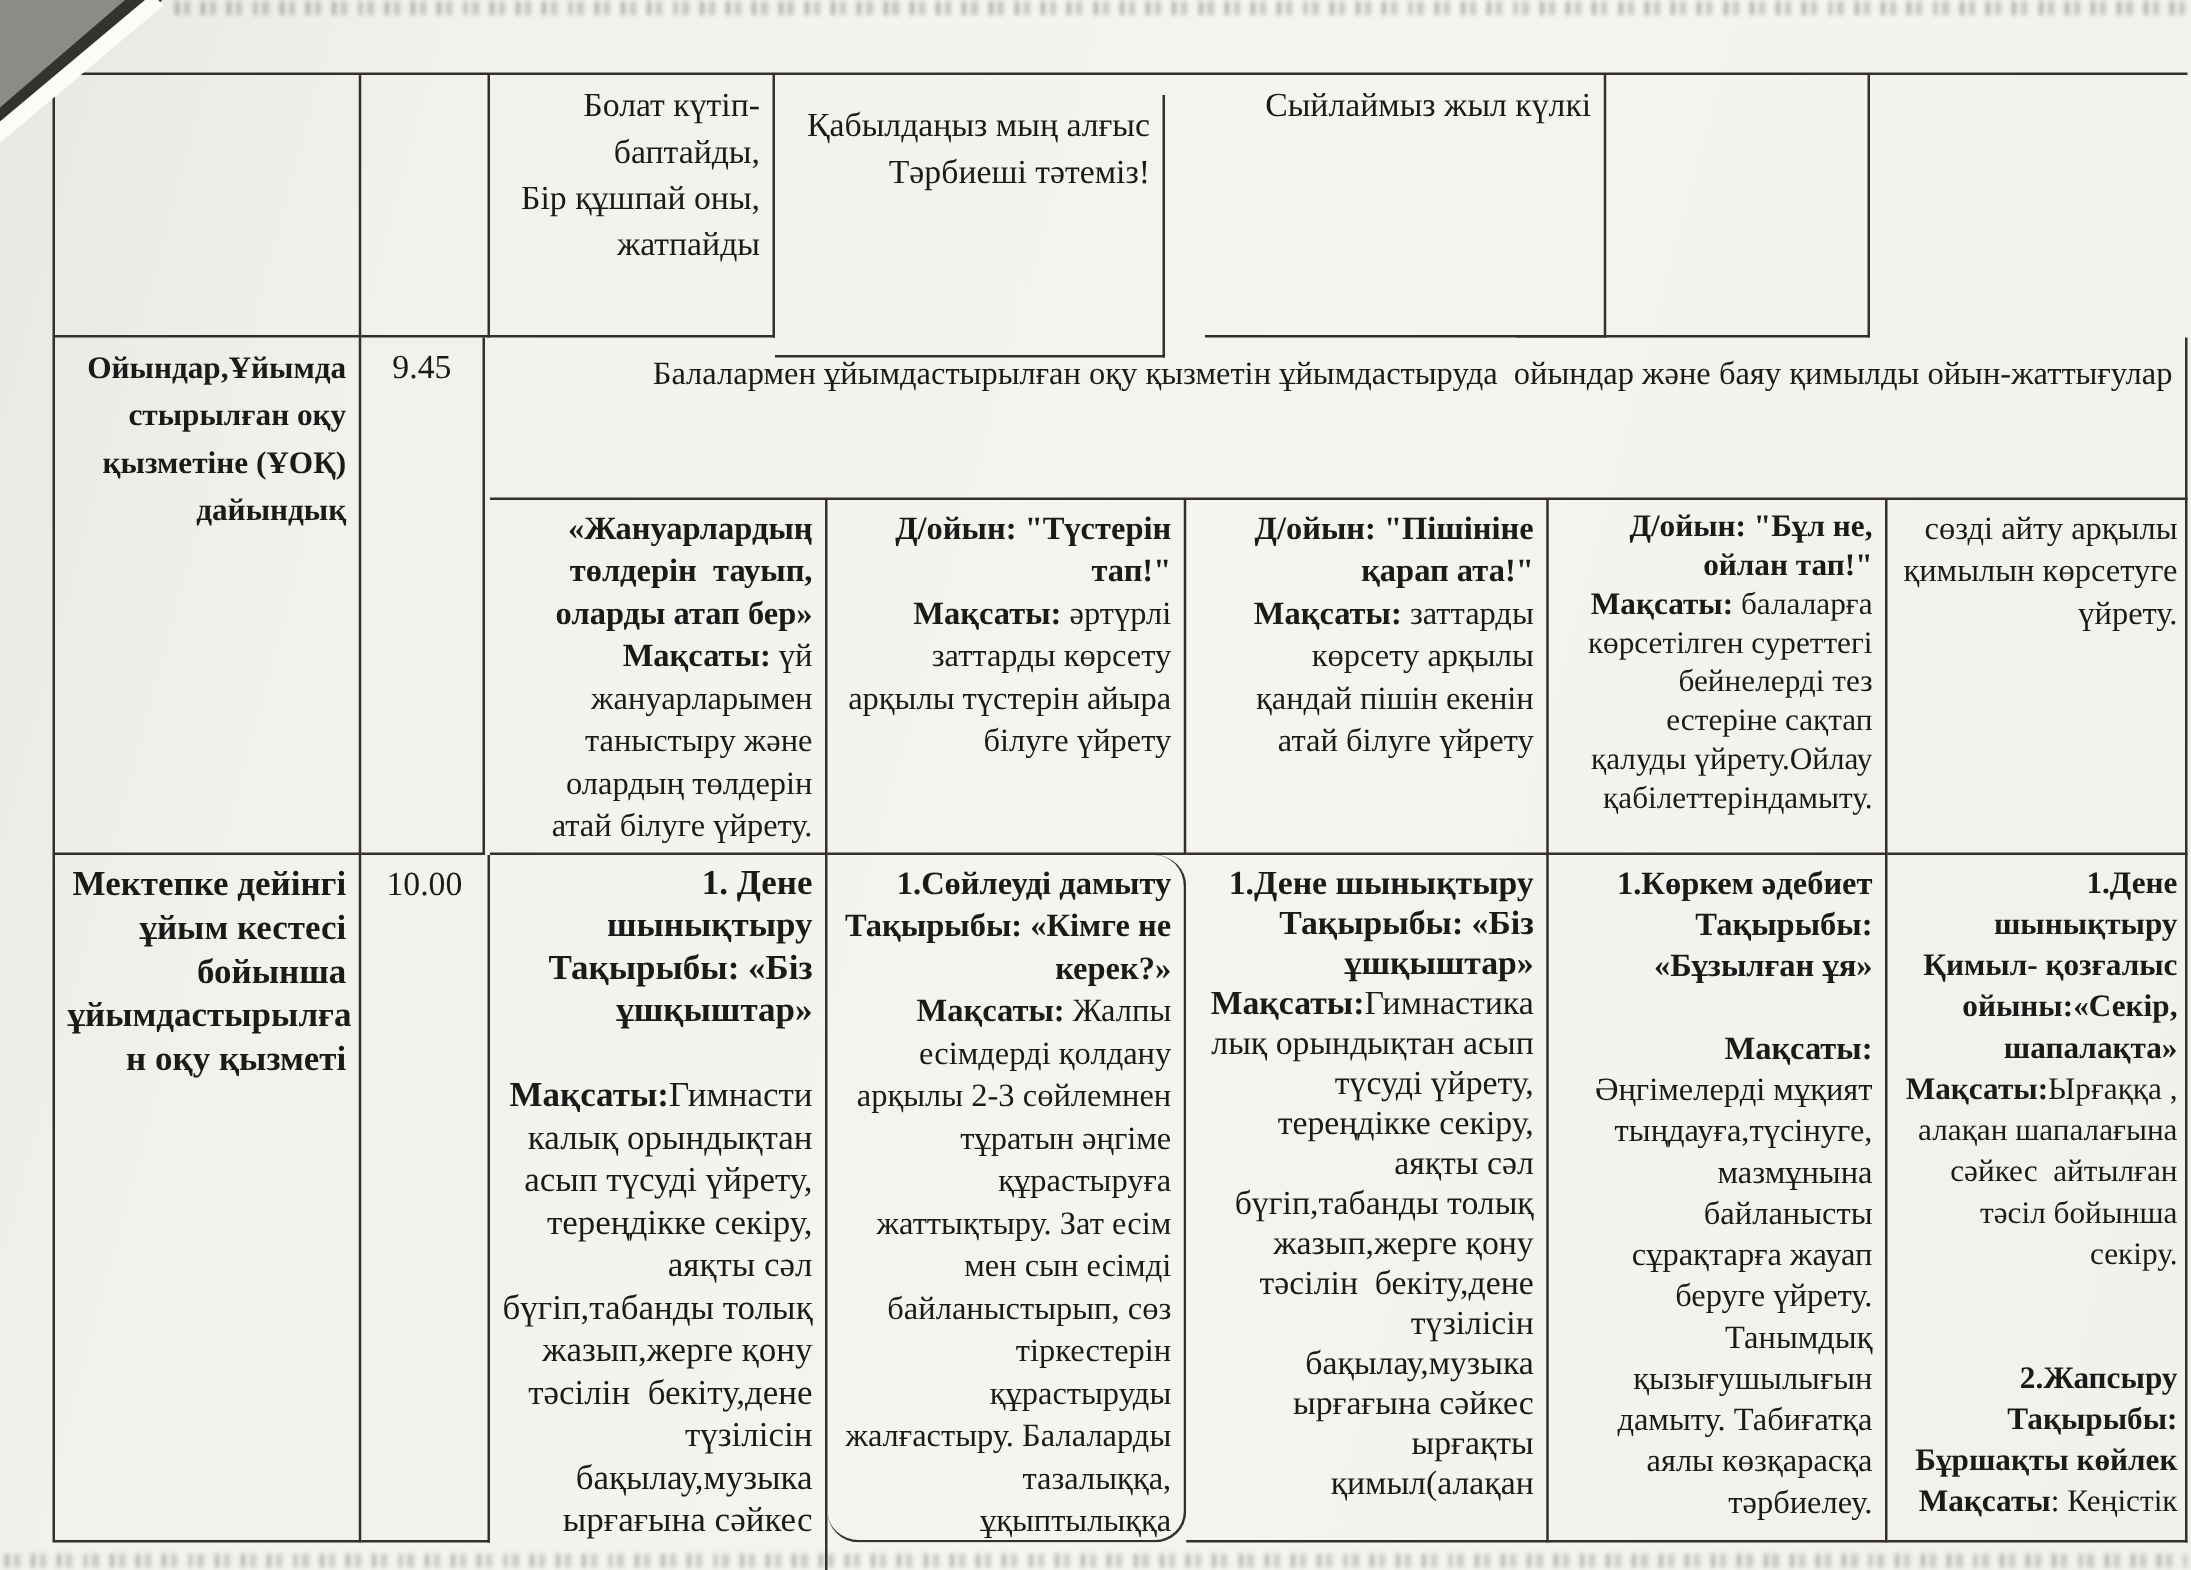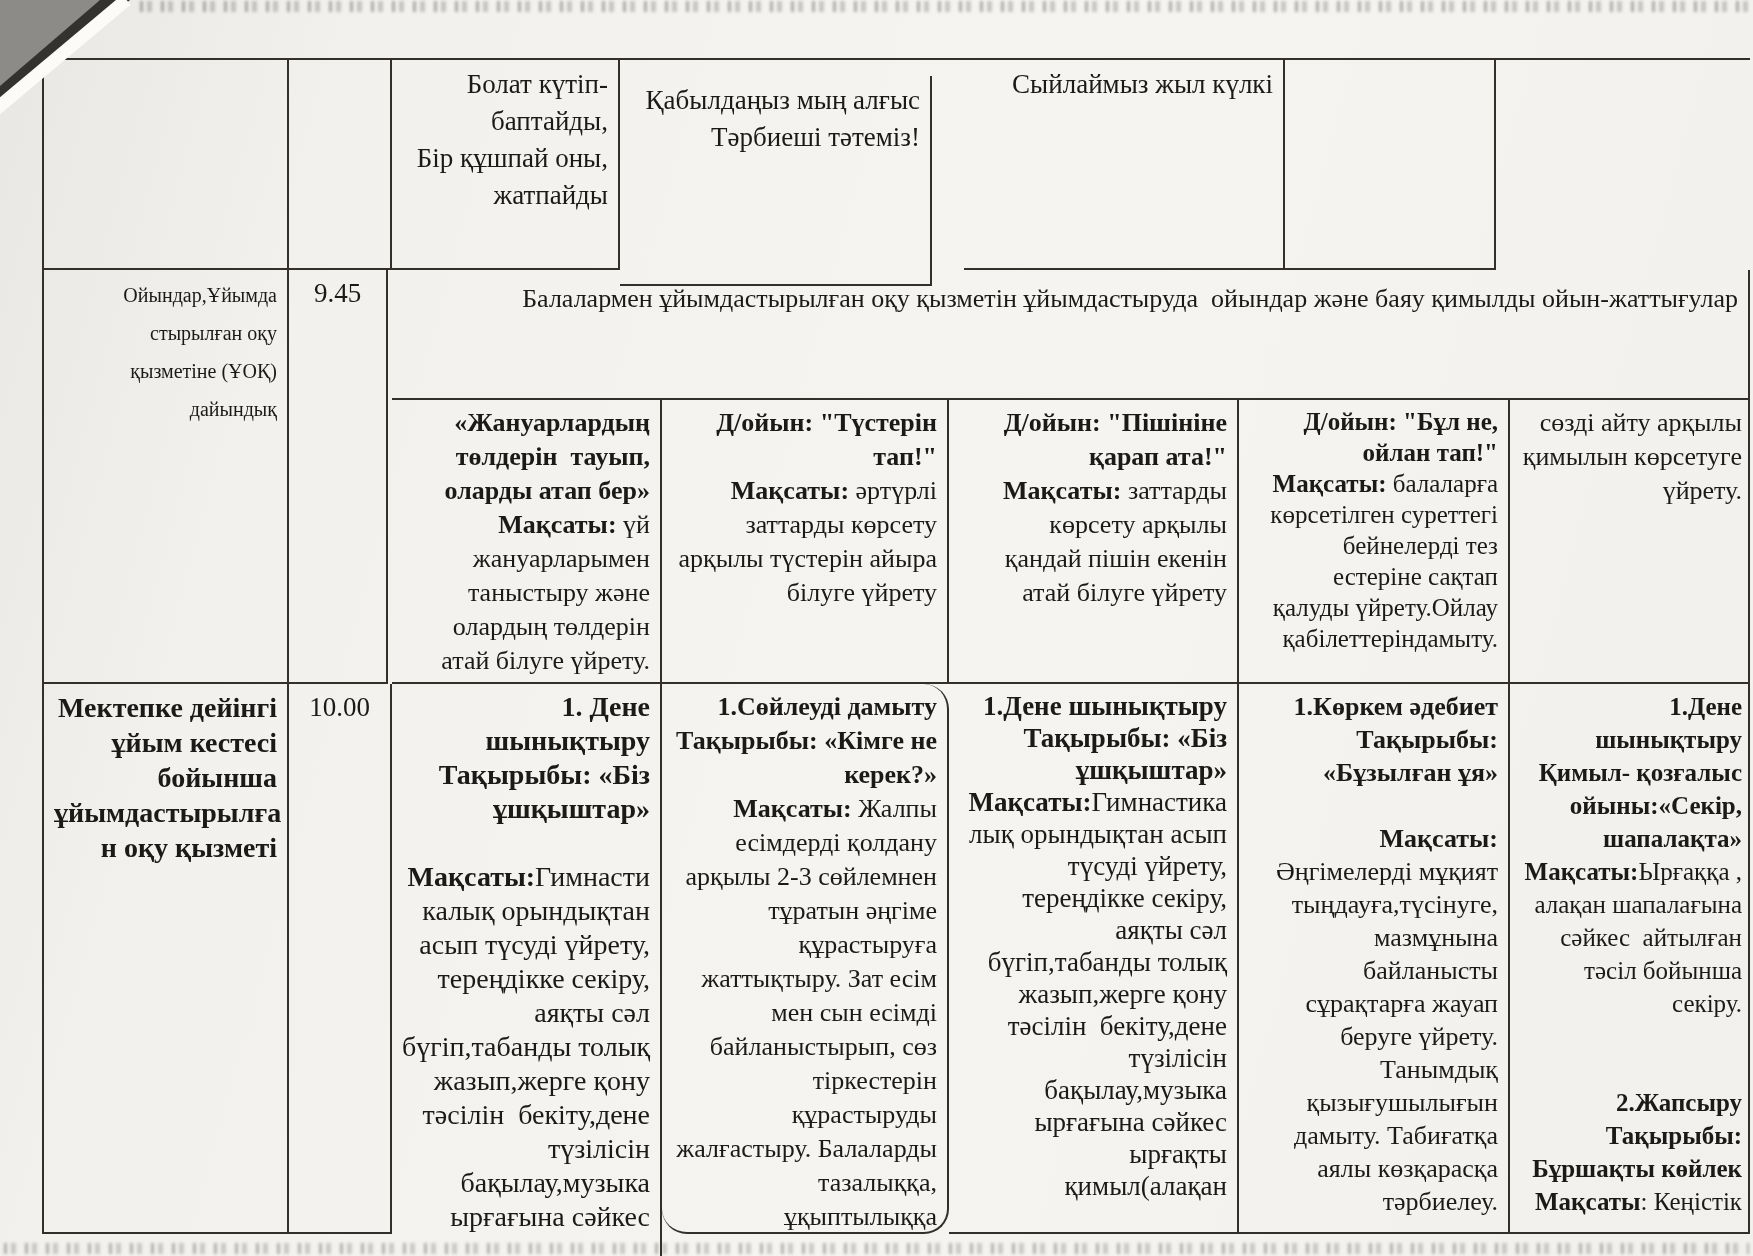--- a/index.html
+++ b/index.html
@@ -10,21 +10,21 @@
     color:var(--ink,#1b1a18);
   }
   
   .tbl{position:absolute;left:42px;top:58px;width:1706px;height:1174px;
        border-top:2px solid var(--ln,#33302c);border-left:2px solid var(--ln,#33302c);}
   .cell{position:absolute;box-sizing:border-box;
         border-right:2px solid var(--ln,#33302c);border-bottom:2px solid var(--ln,#33302c);
         padding:6px 10px;overflow:hidden;text-align:right;}
   .pre{white-space:pre;}
   .b{font-weight:bold;}
-  .lbl{font-weight:normal;font-size:20px;line-height:38px;}
+  .lbl{font-weight:bold;font-size:25px;line-height:38px;}
   .lbl2{font-weight:bold;font-size:28px;line-height:35px;}
   .time{font-size:27px;text-align:center;padding-top:8px;}
   .band1{font-size:27px;line-height:37px;}
   .goal1{font-size:27px;line-height:42px;padding-top:8px;}
   .merged{font-size:26px;line-height:34px;padding-left:34px;padding-top:12px;}
   .g1{font-size:26px;line-height:34px;}
   .g4{font-size:25px;line-height:31px;}
   .l1{font-size:28px;line-height:34px;}
   .l2{font-size:26px;line-height:34px;border-radius:25px;}
   .l3{font-size:27px;line-height:32px;}

